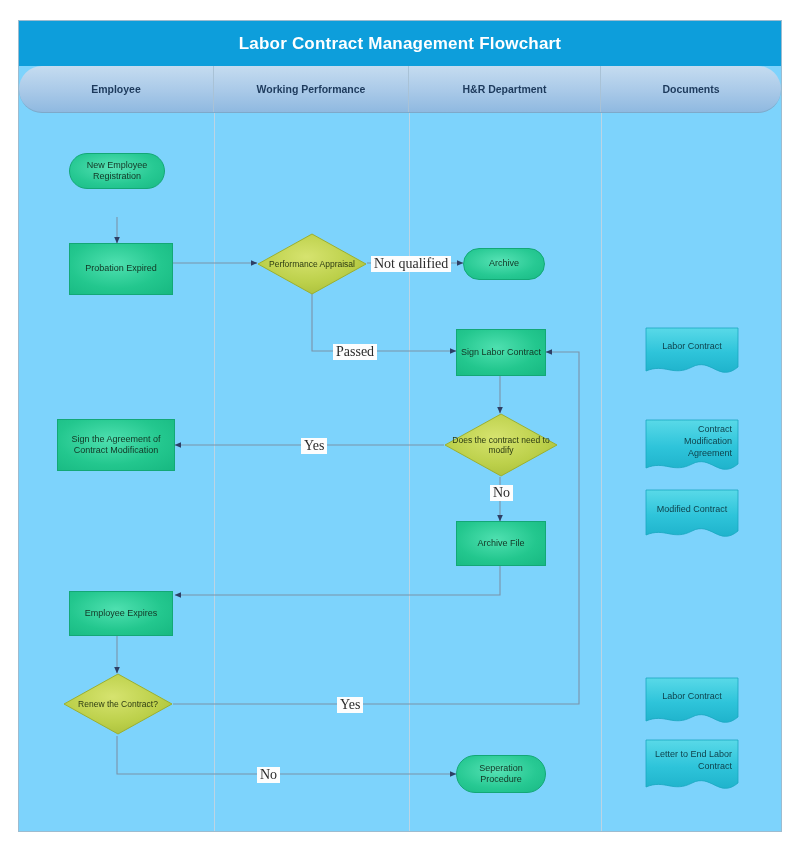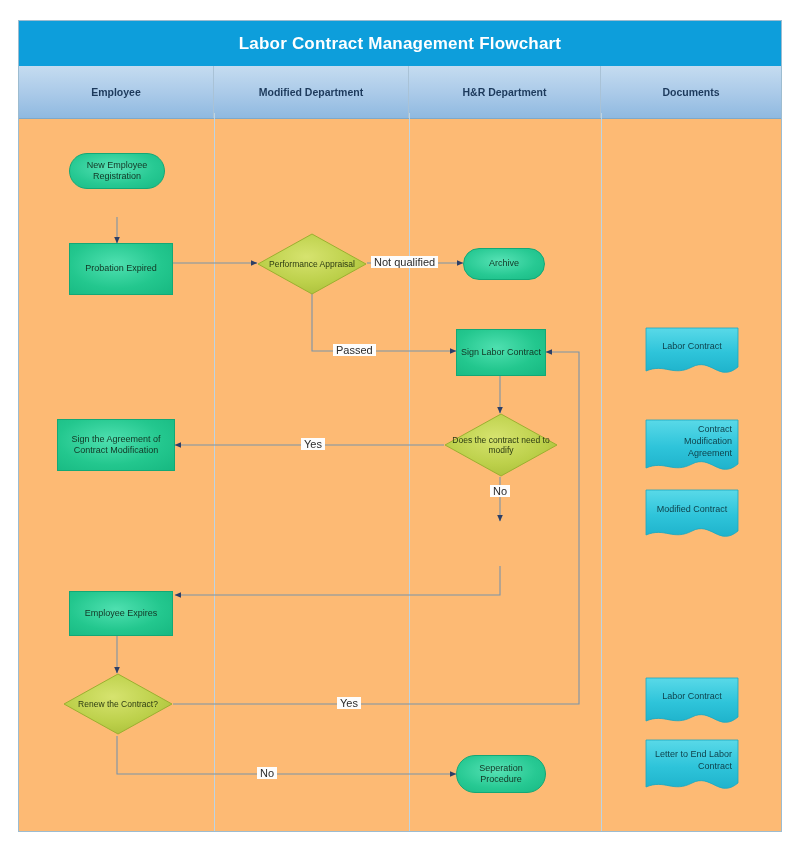--- a/index.html
+++ b/index.html
@@ -19,21 +19,21 @@
 
   
   #chart-frame {
     position: absolute;
     left: 18px;
     top: 20px;
     width: 764px;
     height: 812px;
     border: 1px solid #9dbcd0;
     box-sizing: border-box;
-    background: #fdba74;
+    background: #7dd3fc;
   }
 
   
   #title-band {
     position: absolute;
     left: 0;
     top: 0;
     width: 100%;
     height: 45px;
     background: #0d9edb;
@@ -48,25 +48,26 @@
     letter-spacing: 0.2px;
     font-family: "Liberation Sans", sans-serif;
   }
 
   
   #header-band {
     position: absolute;
     left: 0;
     top: 45px;
     width: 100%;
-    height: 53px;
+    height: 47px;
     background: linear-gradient(to bottom, #c5dcf0 0%, #a9c9e8 55%, #8fb9e0 100%);
     border-bottom: 1px solid #7ea9c9;
     box-sizing: border-box;
     display: flex;
+    border-radius: 23px;
   }
   .col-head {
     display: flex;
     align-items: center;
     justify-content: center;
     height: 100%;
     box-sizing: border-box;
     border-right: 1px solid #a9c2d6;
     font-size: 10.5px;
     font-weight: bold;
@@ -160,45 +161,45 @@
     font-size: 9px;
     line-height: 1.3;
     padding: 0 5px;
     margin-bottom: 12px;
     text-align: right;
   }
 
   
   .edge-label {
     position: absolute;
-    font-size: 11px;
+    font-size: 14px;
     color: #2a2a2a;
     background: #fdfdfd;
     padding: 0 3px;
     white-space: nowrap;
-    font-family: Liberation Sans, sans-serif;
+    font-family: Liberation Serif, serif;
   }
 </style>
 </head>
 <body>
 
 <div id="page">
 
   <div id="chart-frame">
 
     <div id="title-band">
       <div id="title-text">Labor Contract Management Flowchart</div>
     </div>
 
     <div id="header-band">
       <div class="col-head" style="width:195px;">
         <span>Employee</span>
       </div>
       <div class="col-head" style="width:195px;">
-        <span>Modified Department</span>
+        <span>Working Performance</span>
       </div>
       <div class="col-head" style="width:192px;">
         <span>H&amp;R Department</span>
       </div>
       <div class="col-head" style="width:180px;">
         <span>Documents</span>
       </div>
     </div>
 
     <div id="lane-area">
@@ -287,20 +288,23 @@
     </div>
 
     <div class="node proc" style="left:437px; top:308px; width:90px; height:47px;">
       <span>Sign Labor Contract</span>
     </div>
 
     <div class="node proc" style="left:38px; top:398px; width:118px; height:52px;">
       <span>Sign the Agreement of Contract Modification</span>
     </div>
 
+    <div class="node proc" style="left:437px; top:500px; width:90px; height:45px;">
+      <span>Archive File</span>
+    </div>
 
     <div class="node proc" style="left:50px; top:570px; width:104px; height:45px;">
       <span>Employee Expires</span>
     </div>
 
     <div class="node dec" style="left:44px; top:652px; width:110px; height:62px;">
       <svg class="dia-shape" viewBox="0 0 110 62" preserveAspectRatio="none">
         <defs>
           <radialGradient id="gdia3" cx="45%" cy="38%" r="72%">
             <stop offset="0%" stop-color="#d6e36f"></stop>

